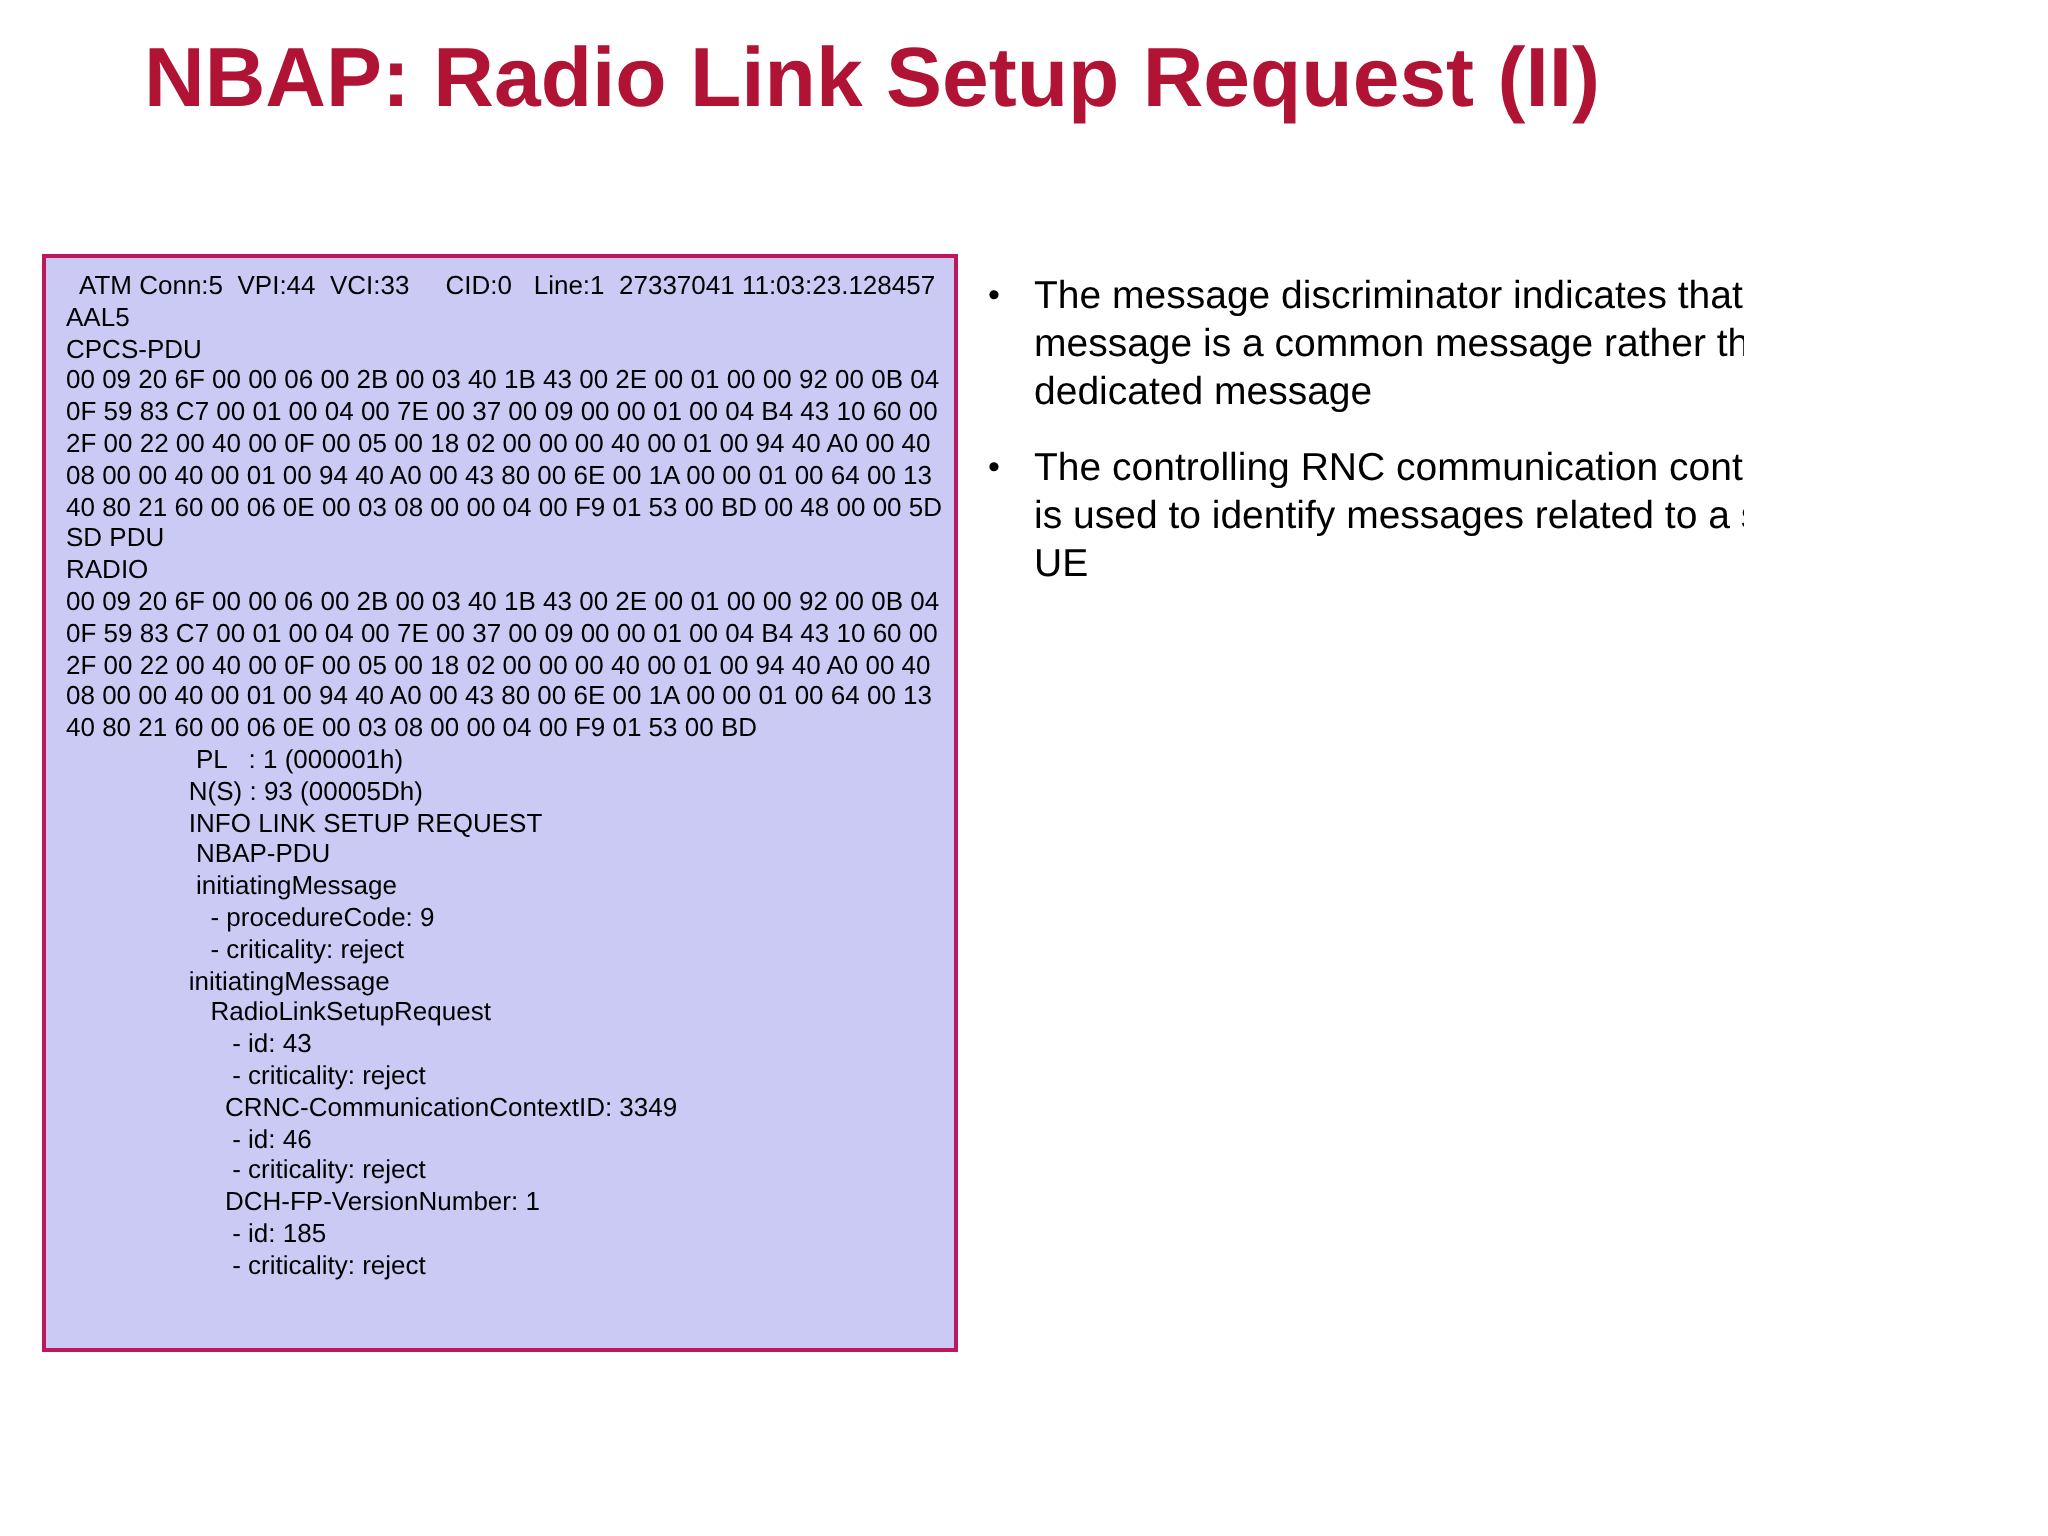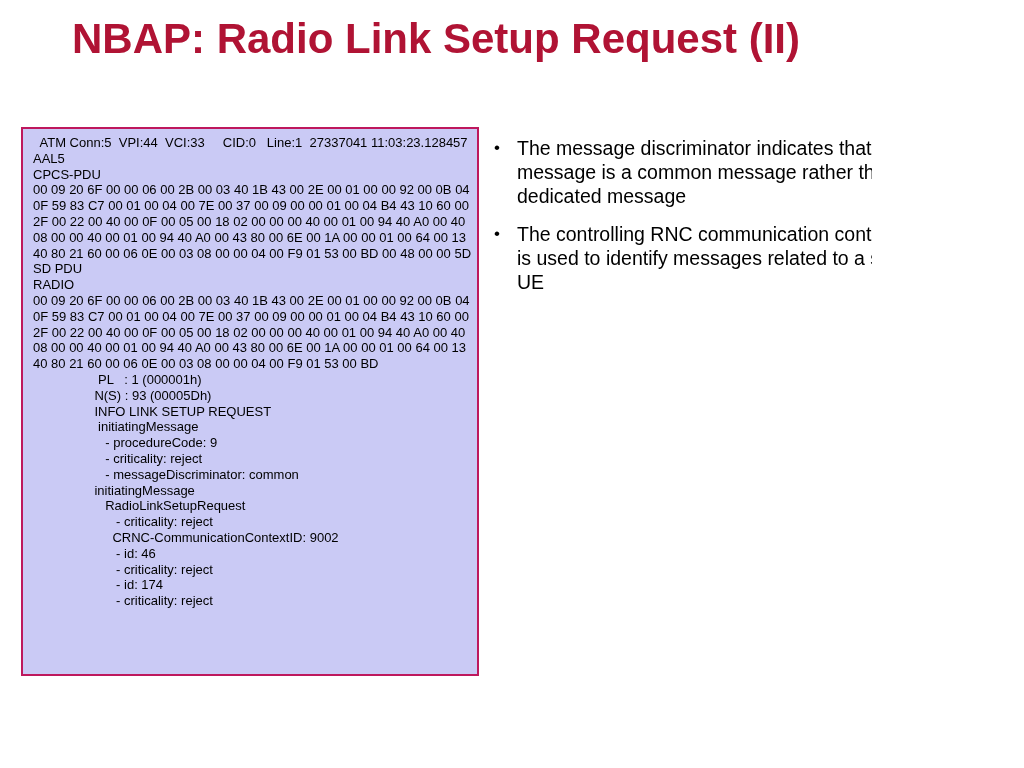--- a/index.html
+++ b/index.html
@@ -88,31 +88,33 @@
     <div class="trace-line">SD PDU</div>
     <div class="trace-line">RADIO</div>
     <div class="trace-line">00 09 20 6F 00 00 06 00 2B 00 03 40 1B 43 00 2E 00 01 00 00 92 00 0B 04</div>
     <div class="trace-line">0F 59 83 C7 00 01 00 04 00 7E 00 37 00 09 00 00 01 00 04 B4 43 10 60 00</div>
     <div class="trace-line">2F 00 22 00 40 00 0F 00 05 00 18 02 00 00 00 40 00 01 00 94 40 A0 00 40</div>
     <div class="trace-line">08 00 00 40 00 01 00 94 40 A0 00 43 80 00 6E 00 1A 00 00 01 00 64 00 13</div>
     <div class="trace-line">40 80 21 60 00 06 0E 00 03 08 00 00 04 00 F9 01 53 00 BD</div>
     <div class="trace-line">                  PL   : 1 (000001h)</div>
     <div class="trace-line">                 N(S) : 93 (00005Dh)</div>
     <div class="trace-line">                 INFO LINK SETUP REQUEST</div>
+    <div class="trace-line">                  NBAP-PDU</div>
     <div class="trace-line">                  initiatingMessage</div>
     <div class="trace-line">                    - procedureCode: 9</div>
     <div class="trace-line">                    - criticality: reject</div>
-    <div class="trace-line">                    - messageDiscriminator: common</div>
     <div class="trace-line">                 initiatingMessage</div>
     <div class="trace-line">                    RadioLinkSetupRequest</div>
+    <div class="trace-line">                       - id: 43</div>
     <div class="trace-line">                       - criticality: reject</div>
-    <div class="trace-line">                      CRNC-CommunicationContextID: 9002</div>
+    <div class="trace-line">                      CRNC-CommunicationContextID: 3349</div>
     <div class="trace-line">                       - id: 46</div>
     <div class="trace-line">                       - criticality: reject</div>
-    <div class="trace-line">                       - id: 174</div>
+    <div class="trace-line">                      DCH-FP-VersionNumber: 1</div>
+    <div class="trace-line">                       - id: 185</div>
     <div class="trace-line">                       - criticality: reject</div>
   </div>
 
   <div class="bullet-list">
     <div class="bullet-item">
       <span class="bullet-marker">•</span>
       <span class="bullet-text">The message discriminator indicates that the message is a common message rather than a dedicated message</span>
     </div>
     <div class="bullet-item">
       <span class="bullet-marker">•</span>

